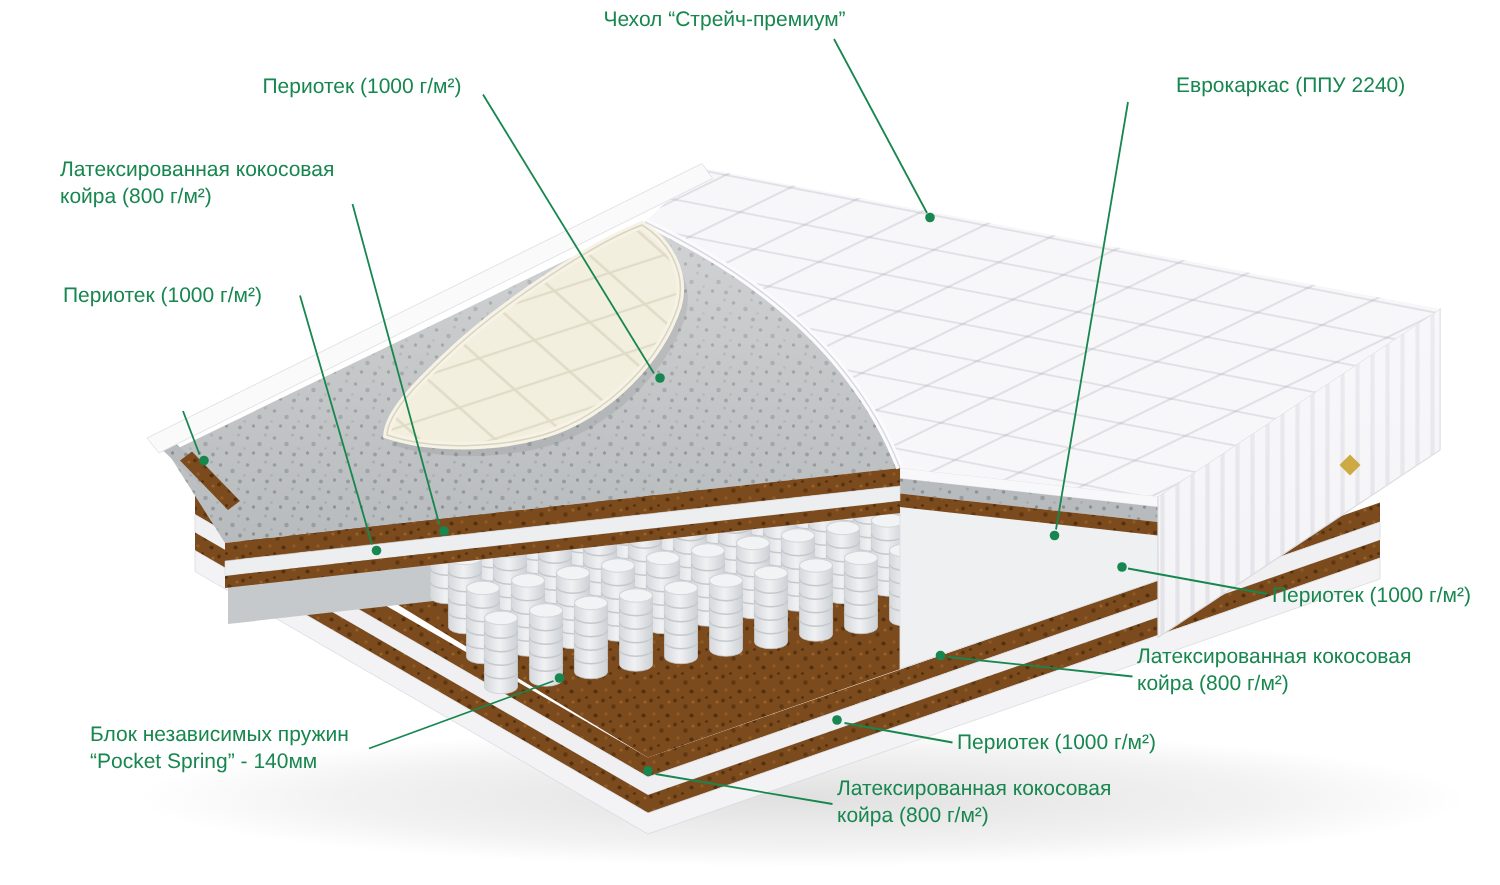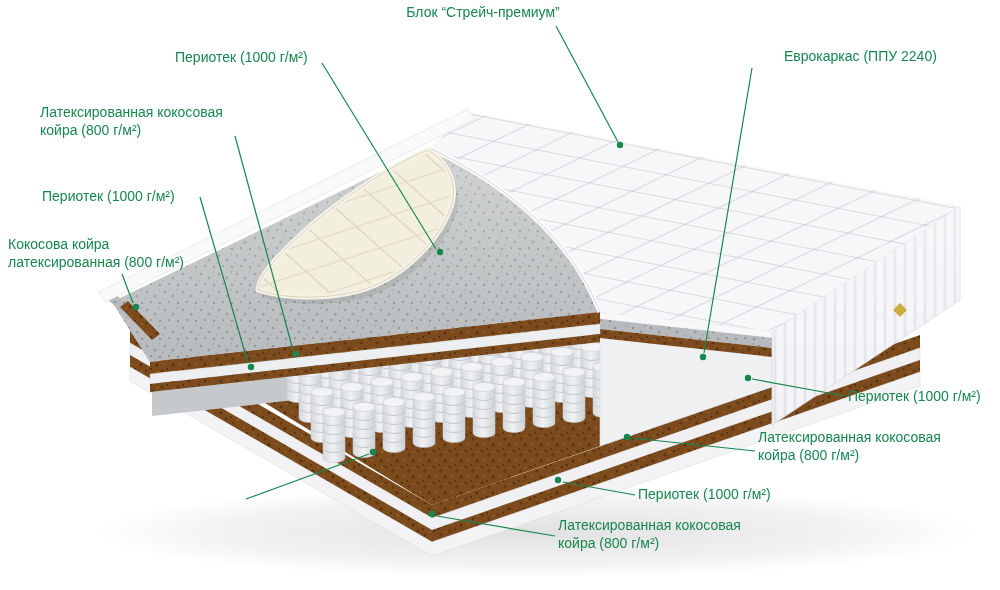--- a/index.html
+++ b/index.html
@@ -385,27 +385,27 @@
       <circle cx="136" cy="307" r="3.2"></circle>
       <circle cx="373" cy="452" r="3.2"></circle>
       <circle cx="703" cy="357" r="3.2"></circle>
       <circle cx="748" cy="378" r="3.2"></circle>
       <circle cx="627" cy="437" r="3.2"></circle>
       <circle cx="558" cy="480" r="3.2"></circle>
       <circle cx="432" cy="514" r="3.2"></circle>
     </g>
   </svg>
 
-  <div class="lbl center" style="left:378px;top:4px;width:210px;">Блок “Стрейч-премиум”</div>
+  <div class="lbl center" style="left:378px;top:4px;width:210px;">Чехол “Стрейч-премиум”</div>
   <div class="lbl" style="left:175px;top:49px;">Периотек (1000 г/м²)</div>
   <div class="lbl" style="left:40px;top:104px;">Латексированная кокосовая
 койра (800 г/м²)</div>
   <div class="lbl" style="left:42px;top:188px;">Периотек (1000 г/м²)</div>
-  <div class="lbl" style="left:8px;top:236px;">Кокосова койра
-латексированная (800 г/м²)</div>
+  <div class="lbl" style="left:60px;top:481px;">Блок независимых пружин
+“Pocket Spring” - 140мм</div>
   <div class="lbl" style="left:784px;top:48px;">Еврокаркас (ППУ 2240)</div>
   <div class="lbl" style="left:848px;top:388px;">Периотек (1000 г/м²)</div>
   <div class="lbl" style="left:758px;top:429px;">Латексированная кокосовая
 койра (800 г/м²)</div>
   <div class="lbl" style="left:638px;top:486px;">Периотек (1000 г/м²)</div>
   <div class="lbl" style="left:558px;top:517px;">Латексированная кокосовая
 койра (800 г/м²)</div>
 </div>
 
 </body></html>

